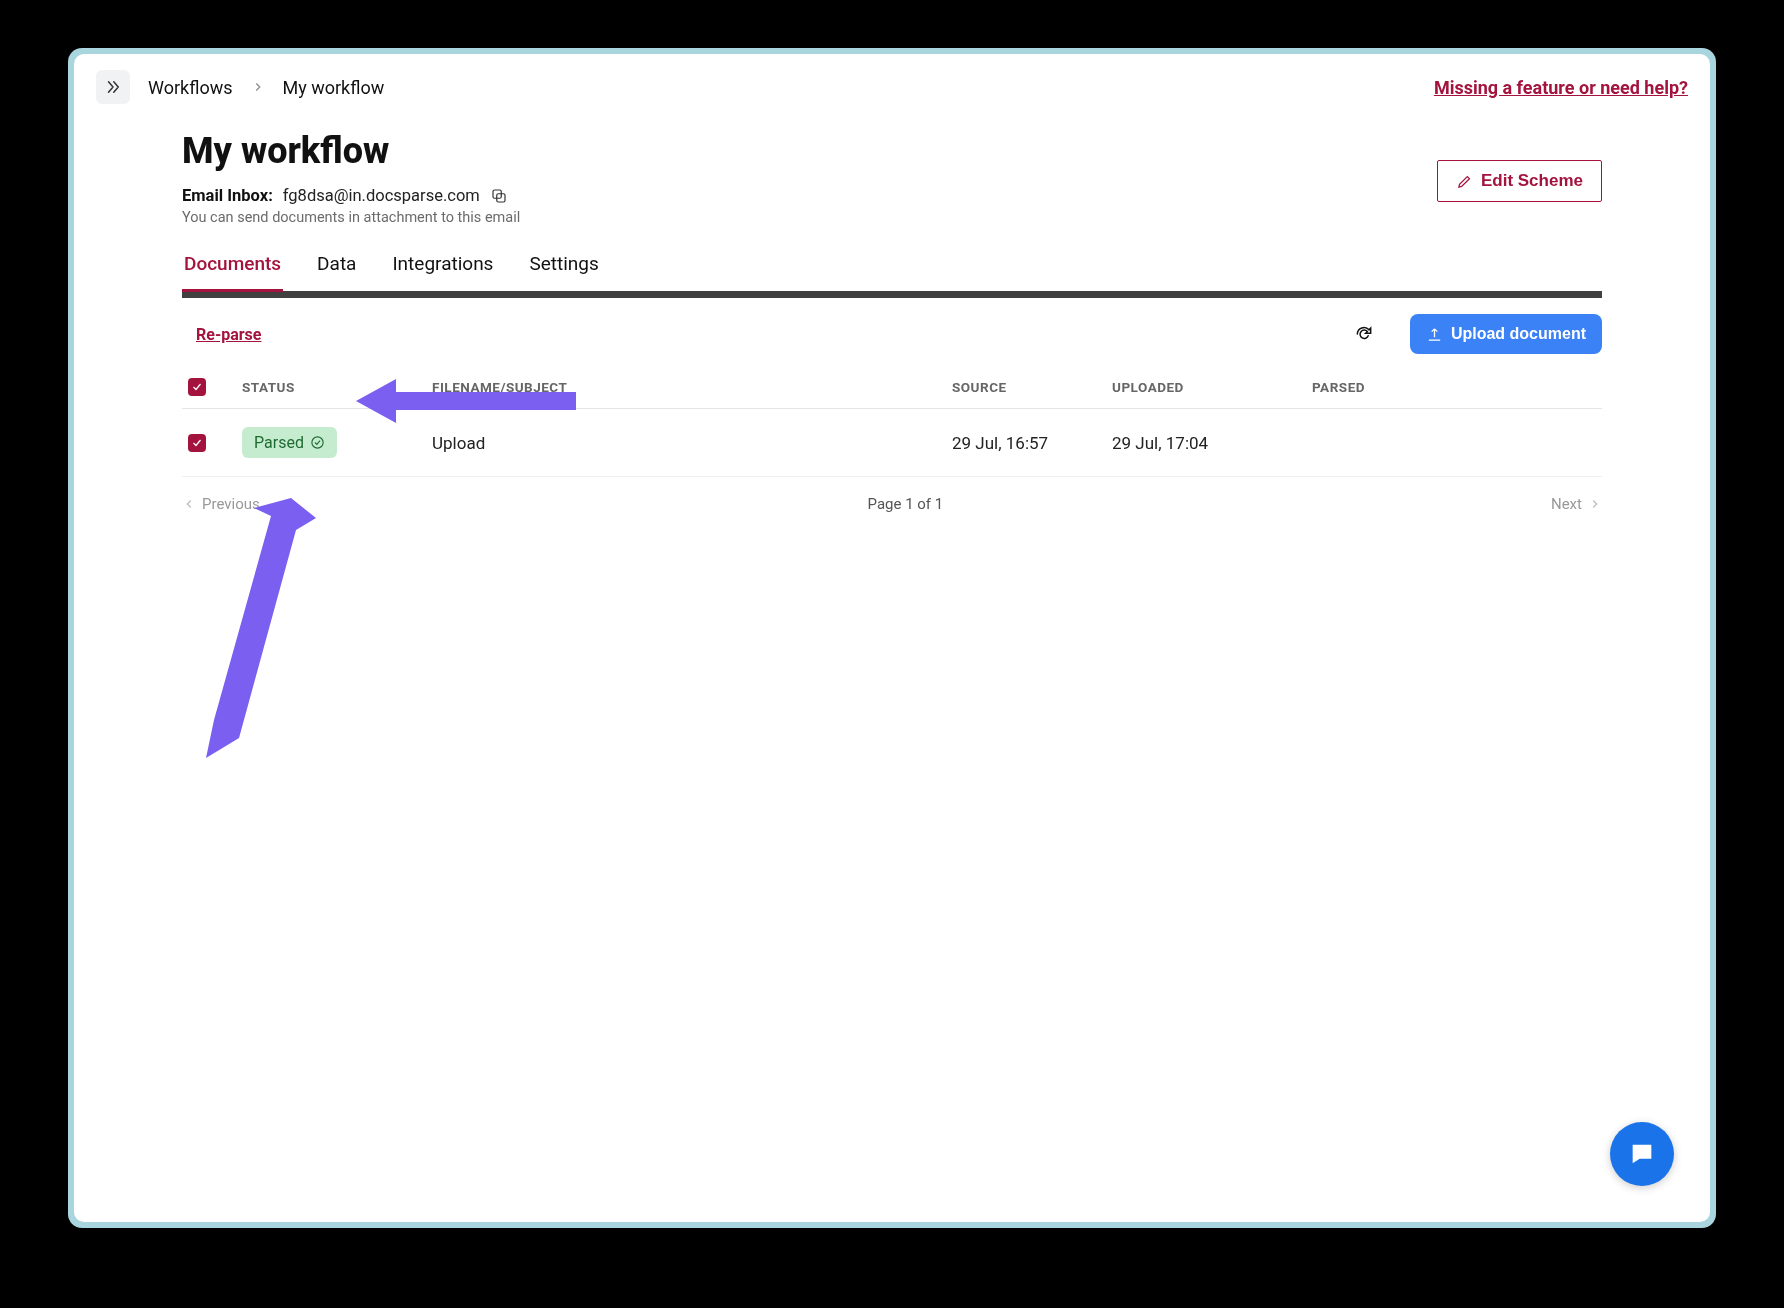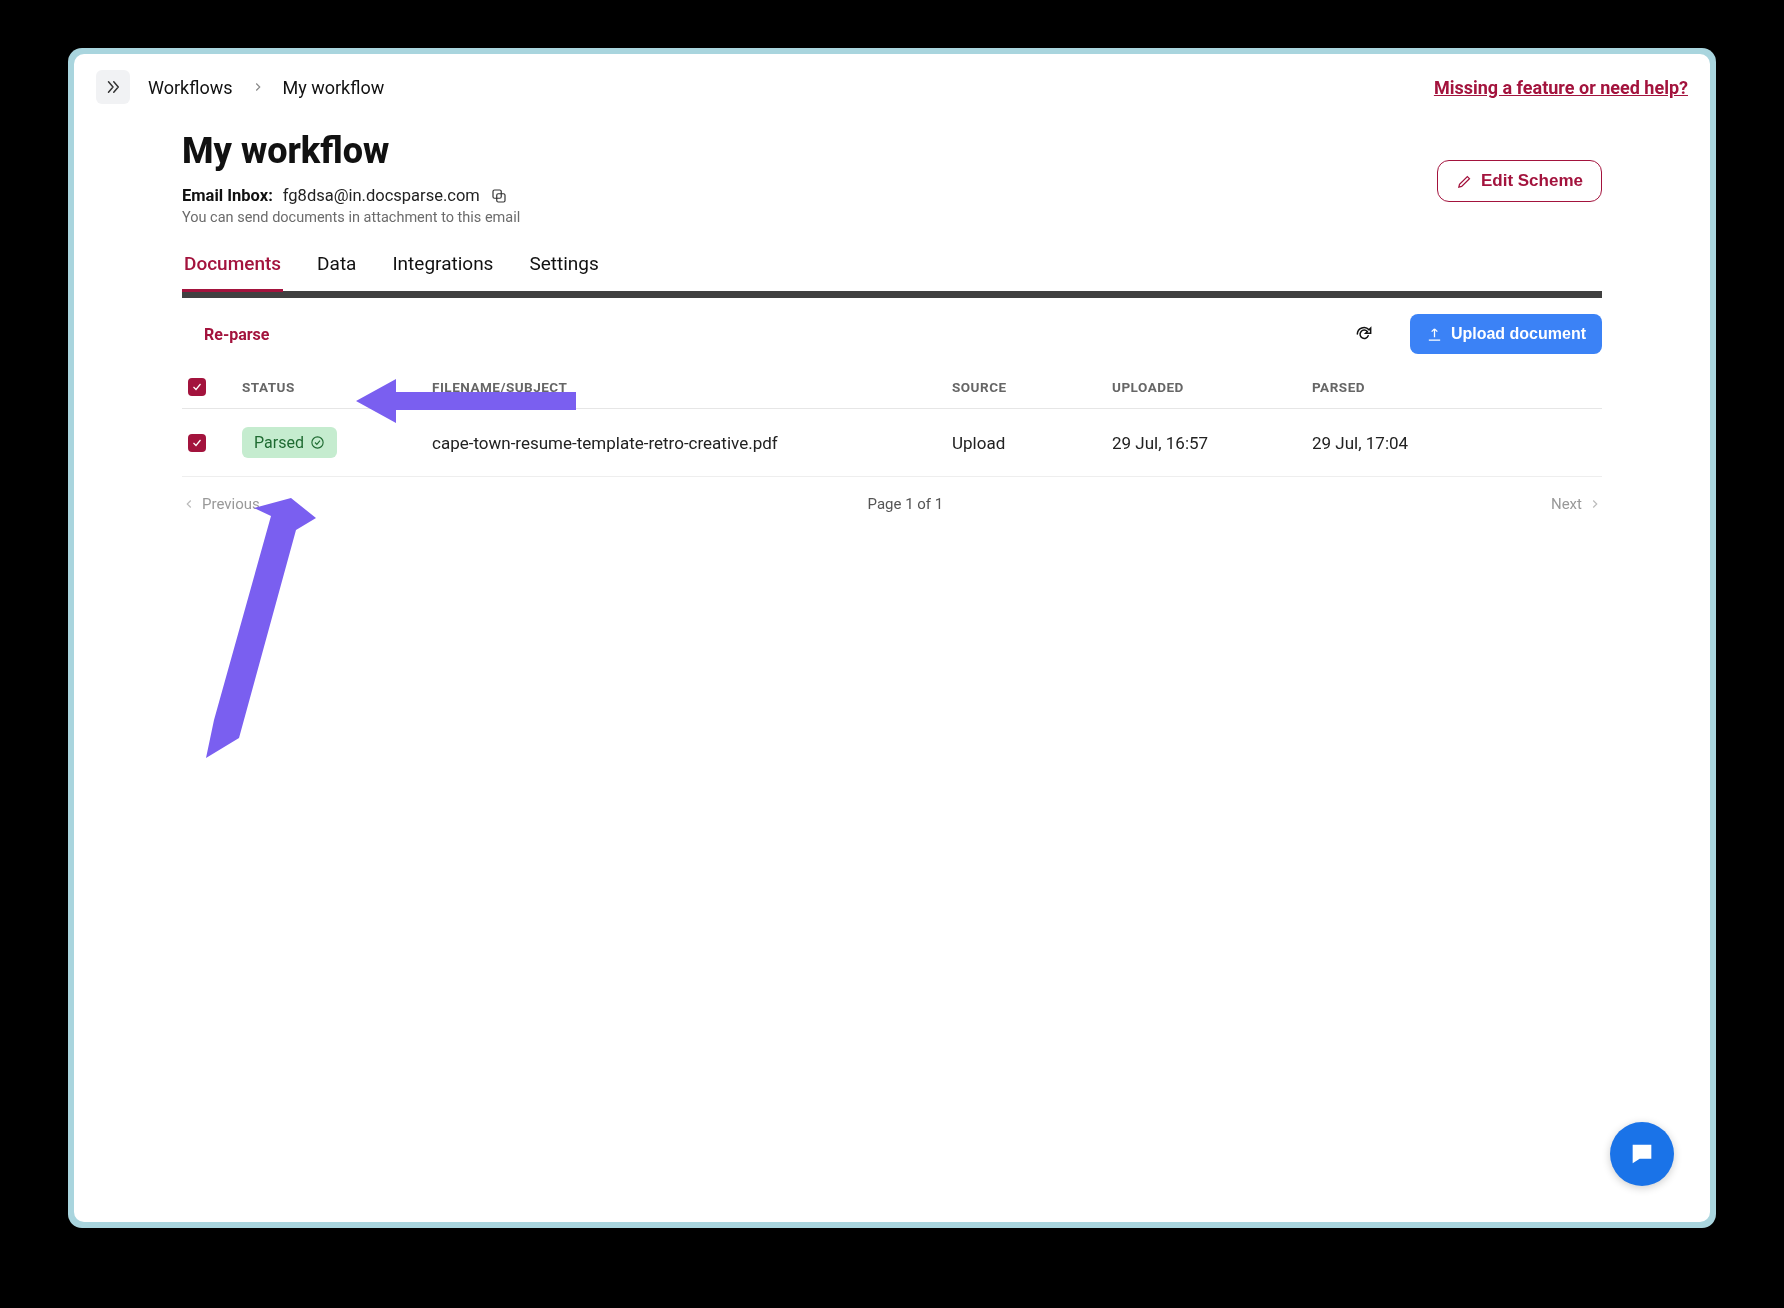--- a/index.html
+++ b/index.html
@@ -94,21 +94,21 @@
   font-size: 14.5px;
   color: #6b6b6b;
 }
 .edit-scheme-btn {
   display: flex;
   align-items: center;
   gap: 8px;
   border: 1.5px solid #a3133d;
   color: #a3133d;
   background: #fff;
-  border-radius: 12px;
+  border-radius: 2px;
   padding: 10px 18px;
   font-size: 17px;
   font-weight: 600;
   cursor: pointer;
   margin-top: 30px;
 }
 .pencil-icon { width: 17px; height: 17px; stroke: #a3133d; fill: none; stroke-width: 1.8; }
 .tabs {
   display: flex;
   gap: 32px;
@@ -130,21 +130,22 @@
 .action-row {
   display: flex;
   align-items: center;
   padding: 16px 0 12px 0;
 }
 .reparse-btn {
   color: #a3133d;
   font-weight: 700;
   font-size: 16px;
   cursor: pointer;
-  margin-left: 22px;
+  margin-left: 14px;
+  text-decoration: underline;
 }
 .refresh-icon {
   margin-left: auto;
   width: 20px; height: 20px;
   stroke: #111; fill: none; stroke-width: 1.8;
   cursor: pointer;
 }
 .upload-btn {
   display: flex;
   align-items: flex-end;
@@ -343,21 +344,20 @@
           </div>
           <div>
             <span class="badge">
               <span>Parsed</span>
               <svg class="badge-icon" viewBox="0 0 24 24">
                   <circle cx="12" cy="12" r="9"></circle>
                   <path d="M8 12l3 3 5-6"></path>
                 </svg>
             </span>
           </div>
-          <div>cape-town-resume-template-retro-creative.pdf</div>
           <div>Upload</div>
           <div>29 Jul, 16:57</div>
           <div>29 Jul, 17:04</div>
         </div>
       </div>
 
       <div class="pager">
         <div class="prev">
           <svg class="chevron" viewBox="0 0 24 24">
               <path d="M15 6l-6 6 6 6"></path>

